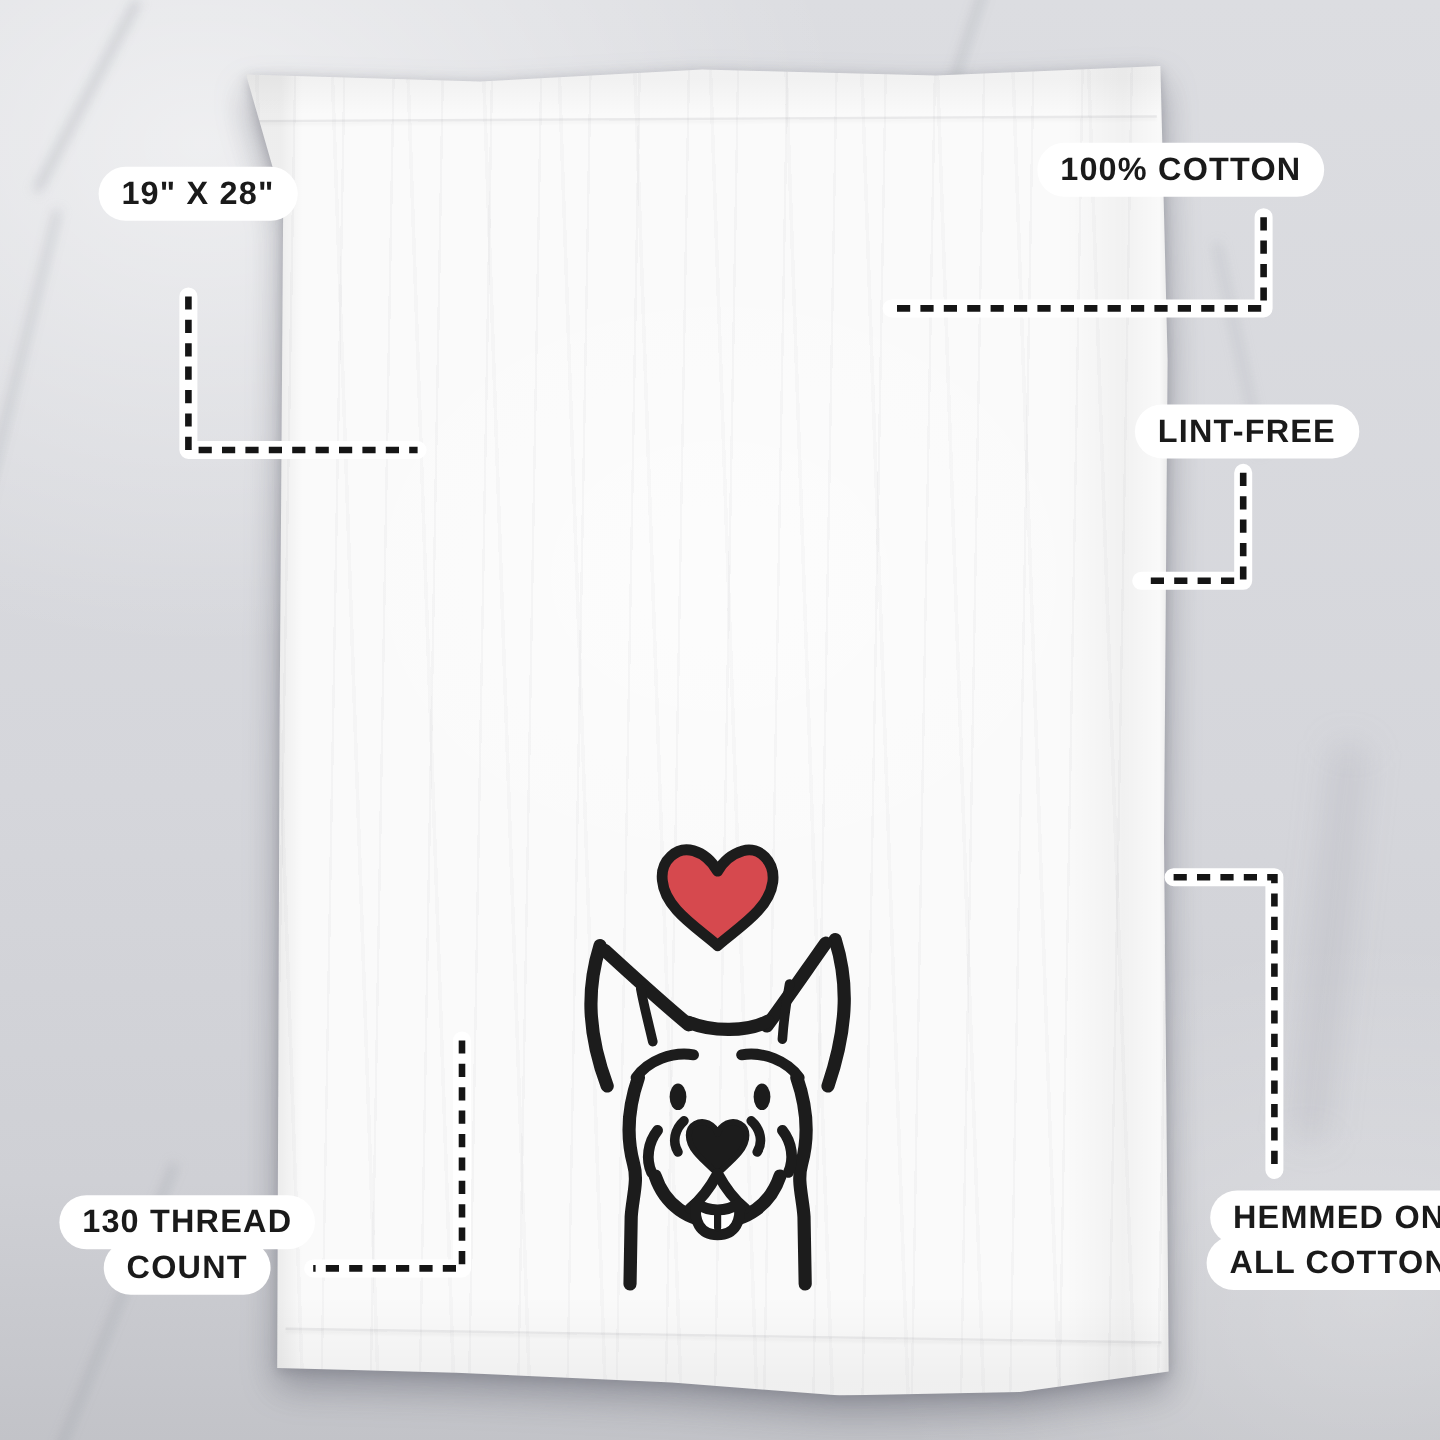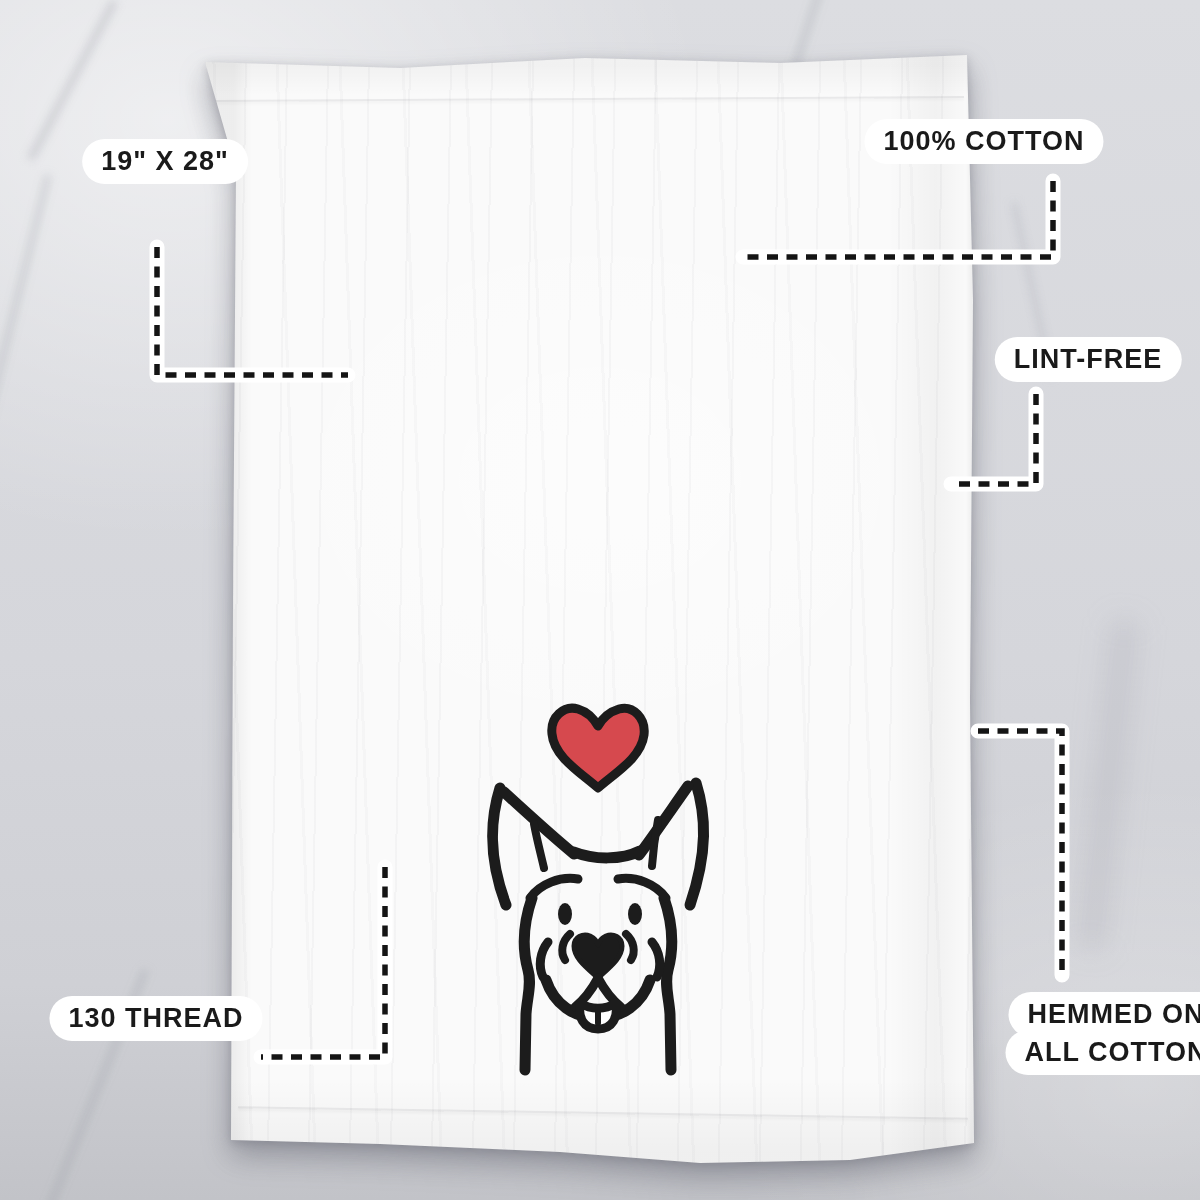--- a/index.html
+++ b/index.html
@@ -125,24 +125,25 @@
 </svg>
 
 <div class="callout" style="left:165px;top:139px;">
   <span class="pill">19" X 28"</span>
 </div>
 
 <div class="callout" style="left:984px;top:119px;justify-content:flex-end;">
   <span class="pill">100% COTTON</span>
 </div>
 
-<div class="callout" style="left:1088px;top:337px;">
+<div class="callout" style="left:1039px;top:337px;">
   <span class="pill">LINT-FREE</span>
 </div>
 
 <div class="callout" style="left:156px;top:996px;">
   <span class="pill">130 THREAD</span>
+  <span class="pill">COUNT</span>
 </div>
 
 <div class="callout" style="left:1116px;top:992px;">
   <span class="pill">HEMMED ON</span>
   <span class="pill">ALL COTTON</span>
 </div>
 
 </body></html>

